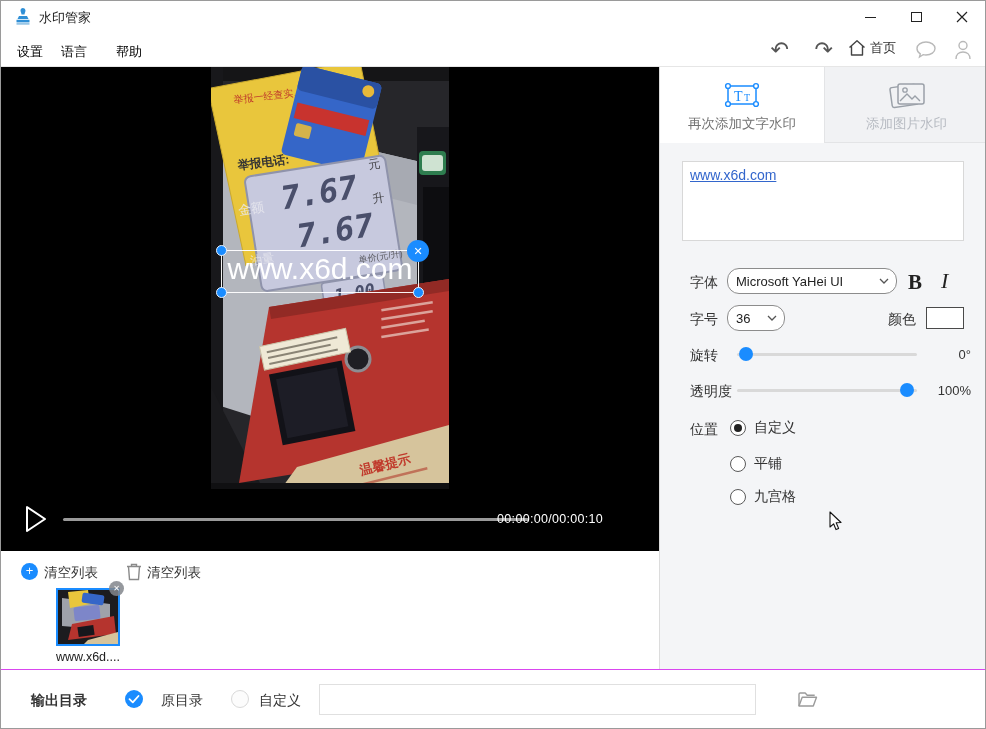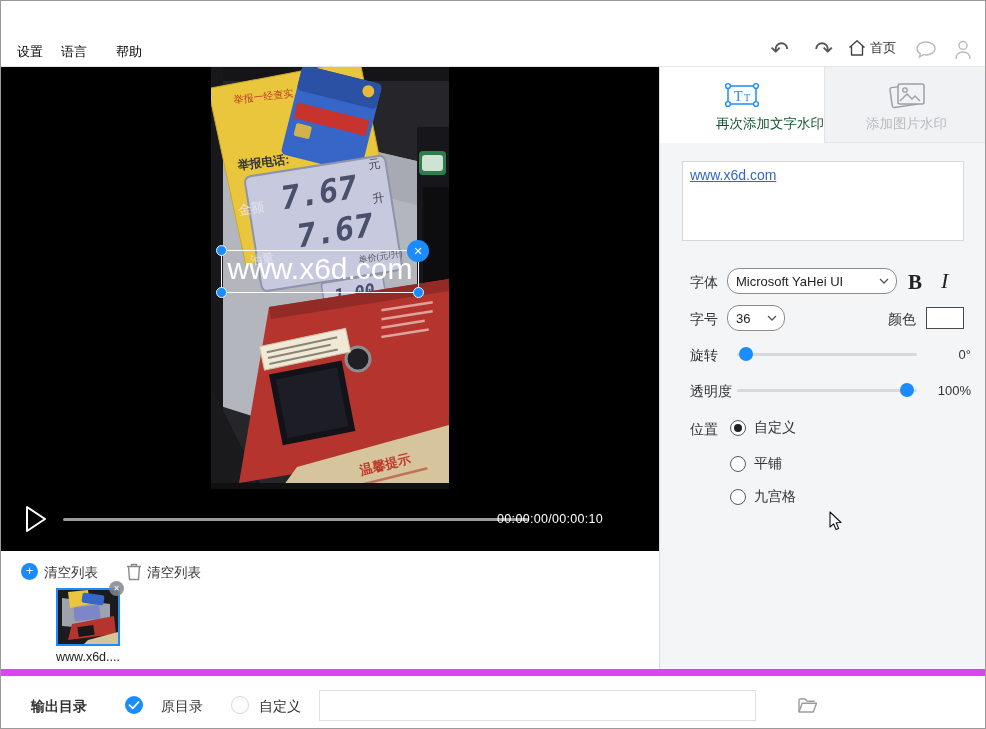--- a/index.html
+++ b/index.html
@@ -50,21 +50,21 @@
   .thumb-cap { position:absolute; left:40px; top:99px; width:94px; text-align:center; font-size:12.5px; color:#222; }
 
   
   .panel { position:absolute; left:658px; top:66px; width:328px; height:602px; background:#f4f5f7; border-left:1px solid #dcdcdc; }
   .tabs { position:absolute; left:0; top:0; width:328px; height:76px; background:#f1f2f4; }
   .tab { position:absolute; top:0; width:164px; height:76px; cursor:pointer; text-align:center; }
   .tab.active { left:0; background:#ffffff; }
   .tab.inactive { left:164px; background:#f1f2f4; border-left:1px solid #e3e4e6; border-bottom:1px solid #e3e4e6; }
   .tab .t-ic { margin-top:12px; height:32px; display:flex; justify-content:center; align-items:center; }
   .tab .t-label { margin-top:4px; font-size:13.5px; }
-  .tab.active .t-label { color:#14532d;text-align:right; }
+  .tab.active .t-label { color:#737373; }
   .tab.inactive .t-label { color:#b7bbc2; }
 
   .wm-input { position:absolute; left:22px; top:94px; width:282px; height:80px; background:#fff; border:1px solid #d8d8d8; padding:5px 7px; font-size:14px; cursor:text; }
   .wm-input span { color:#3366cc; text-decoration:underline; }
 
   .row-label { position:absolute; left:30px; font-size:14px; color:#333; }
   .selectbox { position:absolute; background:#fff; border:1px solid #8c8c8c; border-radius:12px; font-size:13px; color:#222; display:flex; align-items:center; padding-left:8px; cursor:pointer; }
   .selectbox svg { position:absolute; right:7px; top:50%; margin-top:-3px; }
   .btn-b { position:absolute; left:248px; top:203px; font-family:"Liberation Serif","DejaVu Serif",serif; font-weight:bold; font-size:21px; color:#222; cursor:pointer; }
   .btn-i { position:absolute; left:281px; top:201px; font-family:"Liberation Serif","DejaVu Serif",serif; font-style:italic; font-size:22px; color:#222; cursor:pointer; }
@@ -76,35 +76,55 @@
   .slider-val { position:absolute; right:16px; font-size:13px; color:#333; text-align:right; }
 
   .radio-row { position:absolute; left:70px; display:flex; align-items:center; gap:8px; cursor:pointer; }
   .radio { width:16px; height:16px; border-radius:50%; border:1px solid #5a5a5a; background:#fff; position:relative; }
   .radio.sel::after { content:""; position:absolute; left:3px; top:3px; width:8px; height:8px; border-radius:50%; background:#222; }
   .radio-label { font-size:14px; color:#333; }
 
   .cursor-arrow { position:absolute; left:167px; top:444px; width:16px; height:20px; }
 
   
-  .bottombar { position:absolute; left:0; top:668px; width:986px; height:61px; background:#fff; border-top:7px solid #d946ef; }
+  .bottombar { position:absolute; left:0; top:668px; width:986px; height:61px; background:#fff; border-top:1px solid #d946ef; }
   .out-label { position:absolute; left:30px; top:22px; font-size:14px; font-weight:bold; color:#333; }
   .chk { position:absolute; top:20px; width:18px; height:18px; border-radius:50%; }
   .chk.on { left:124px; background:#1a8cff; }
   .chk.off { left:230px; background:#fcfcfc; border:1px solid #d9d9d9; }
   .chk-label { position:absolute; top:22px; font-size:14px; color:#333; }
   .out-input { position:absolute; left:318px; top:14px; width:437px; height:31px; border:1px solid #e0e0e0; background:#fff; font-size:13px; padding:0 8px; outline:none; }
   .folder-ic { position:absolute; left:795px; top:18px; width:23px; height:23px; cursor:pointer; }
   .convert-btn { position:absolute; left:850px; top:14px; width:105px; height:31px; background:#1a8cff; color:#fff; font-size:14.5px; border:none; border-radius:2px; cursor:pointer; }
 </style>
 </head>
 <body>
 
 <div class="window">
 
+  <div class="titlebar">
+    <svg class="app-icon" viewBox="0 0 18 18">
+      <path d="M6.5 2.5 a2.5 2.5 0 0 1 5 0 c0 1.6-1 2.4-1 4 h-3 c0-1.6-1-2.4-1-4 z" fill="#2f8fd6"></path>
+      <path d="M5 8 h8 l1.5 3 h-11 z" fill="#2f8fd6"></path>
+      <rect x="2.5" y="11.8" width="13" height="2.6" fill="#2f8fd6"></rect>
+      <rect x="2.5" y="15.2" width="13" height="1.4" fill="#7fb8e0"></rect>
+    </svg>
+    <span class="app-title">水印管家</span>
+    <div class="winbtn min">
+        <div class="min-glyph"></div>
+      </div>
+    <div class="winbtn max">
+        <div class="max-glyph"></div>
+      </div>
+    <div class="winbtn close">
+      <svg width="12" height="12" viewBox="0 0 12 12">
+          <path d="M1 1 L11 11 M11 1 L1 11" stroke="#222" stroke-width="1.2"></path>
+        </svg>
+    </div>
+  </div>
 
   <div class="menubar">
     <span class="menu-item" style="left:12px">设置</span>
     <span class="menu-item" style="left:56px">语言</span>
     <span class="menu-item" style="left:111px">帮助</span>
 
     <div class="tool-ic" style="right:196px">
       <span class="arrow-glyph">↶</span>
     </div>
     <div class="tool-ic" style="right:152px">

